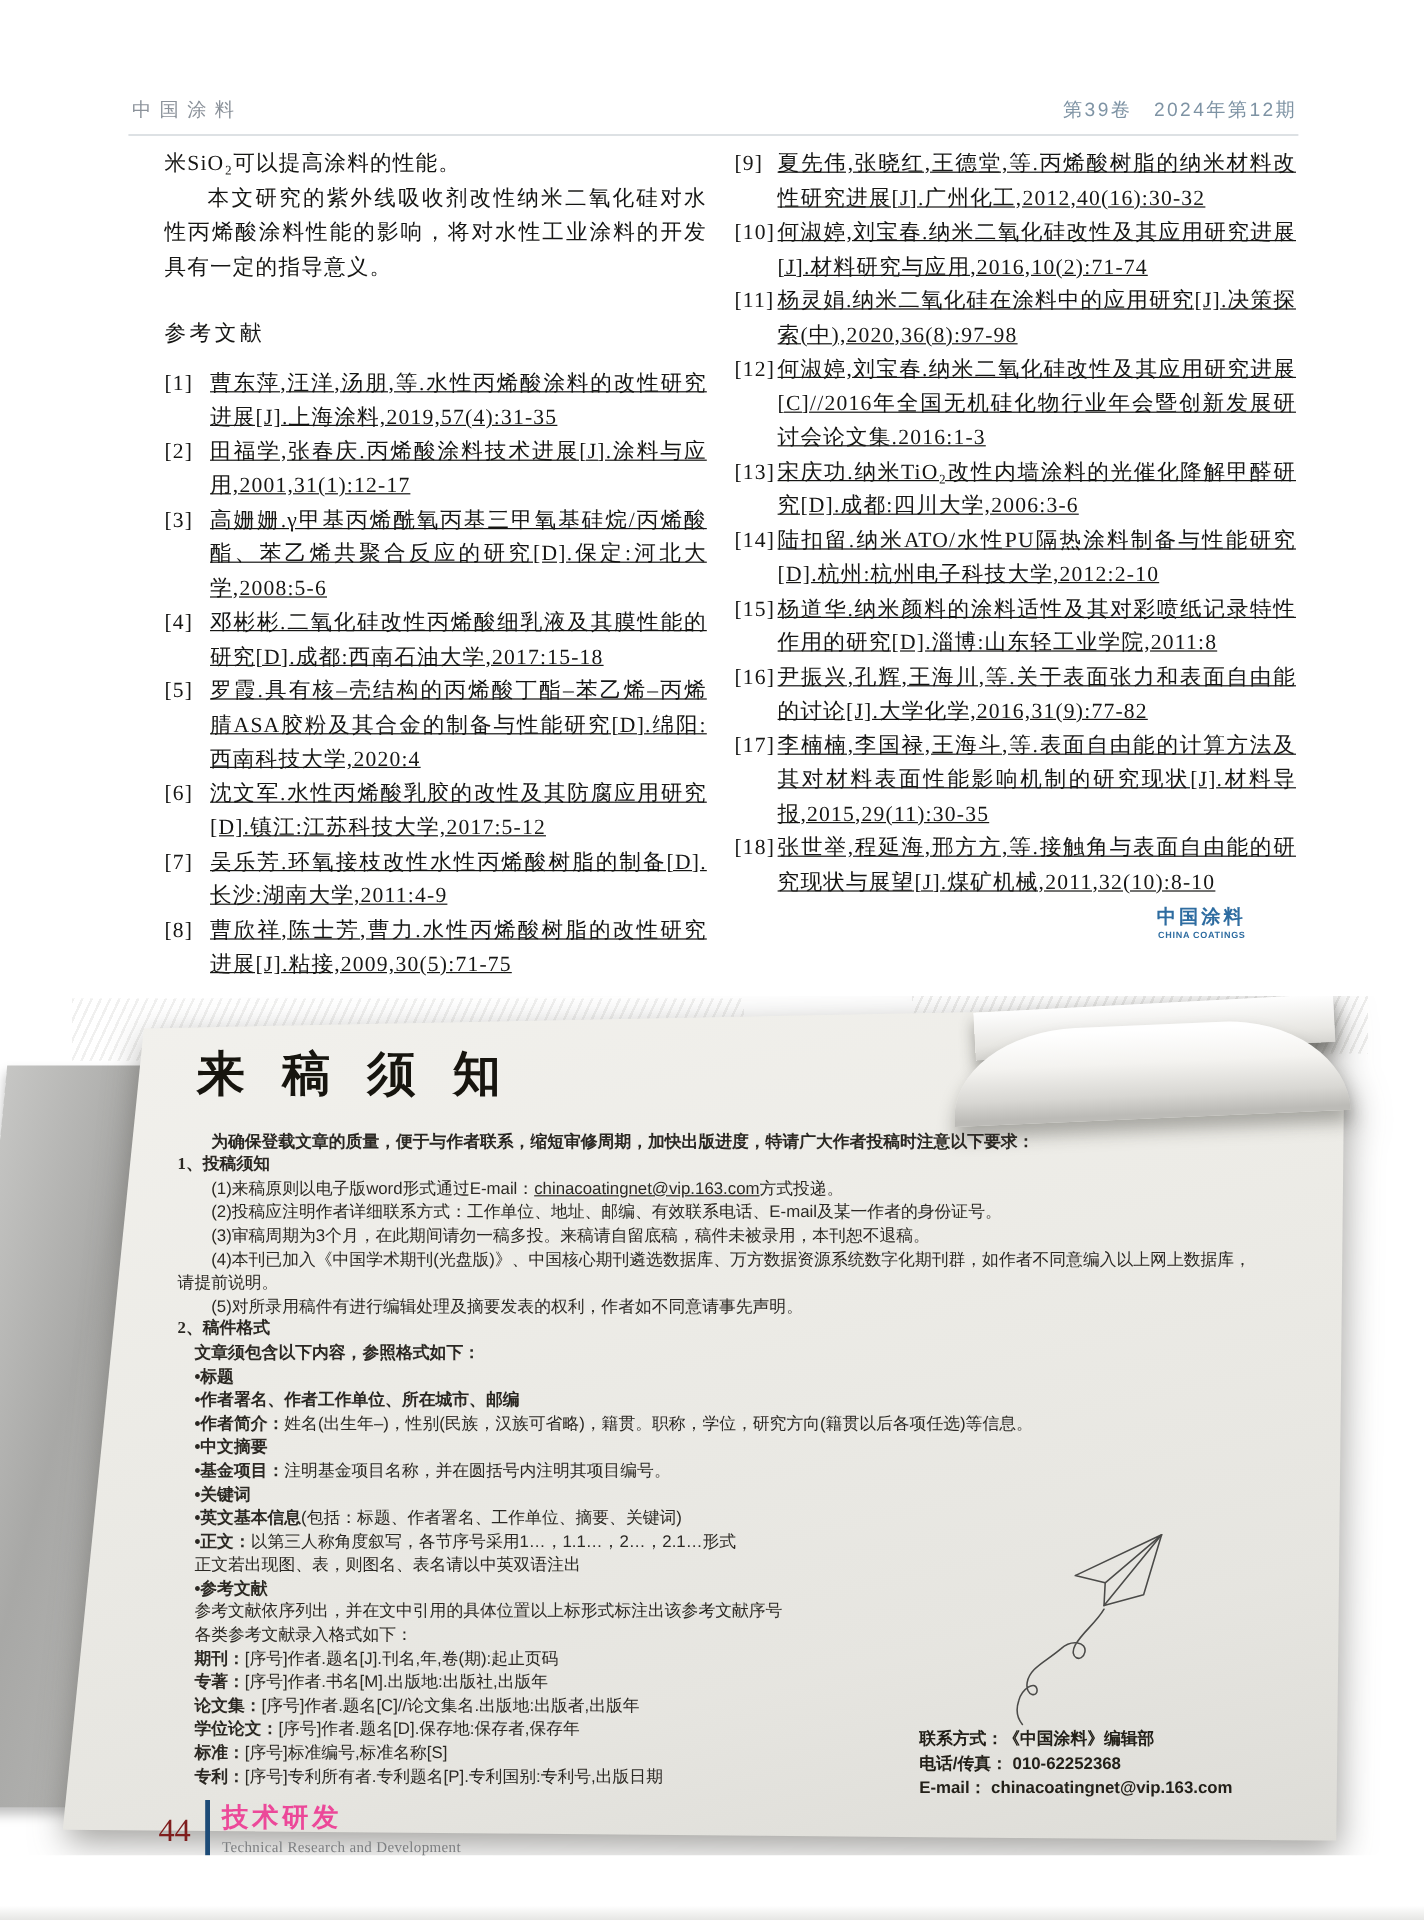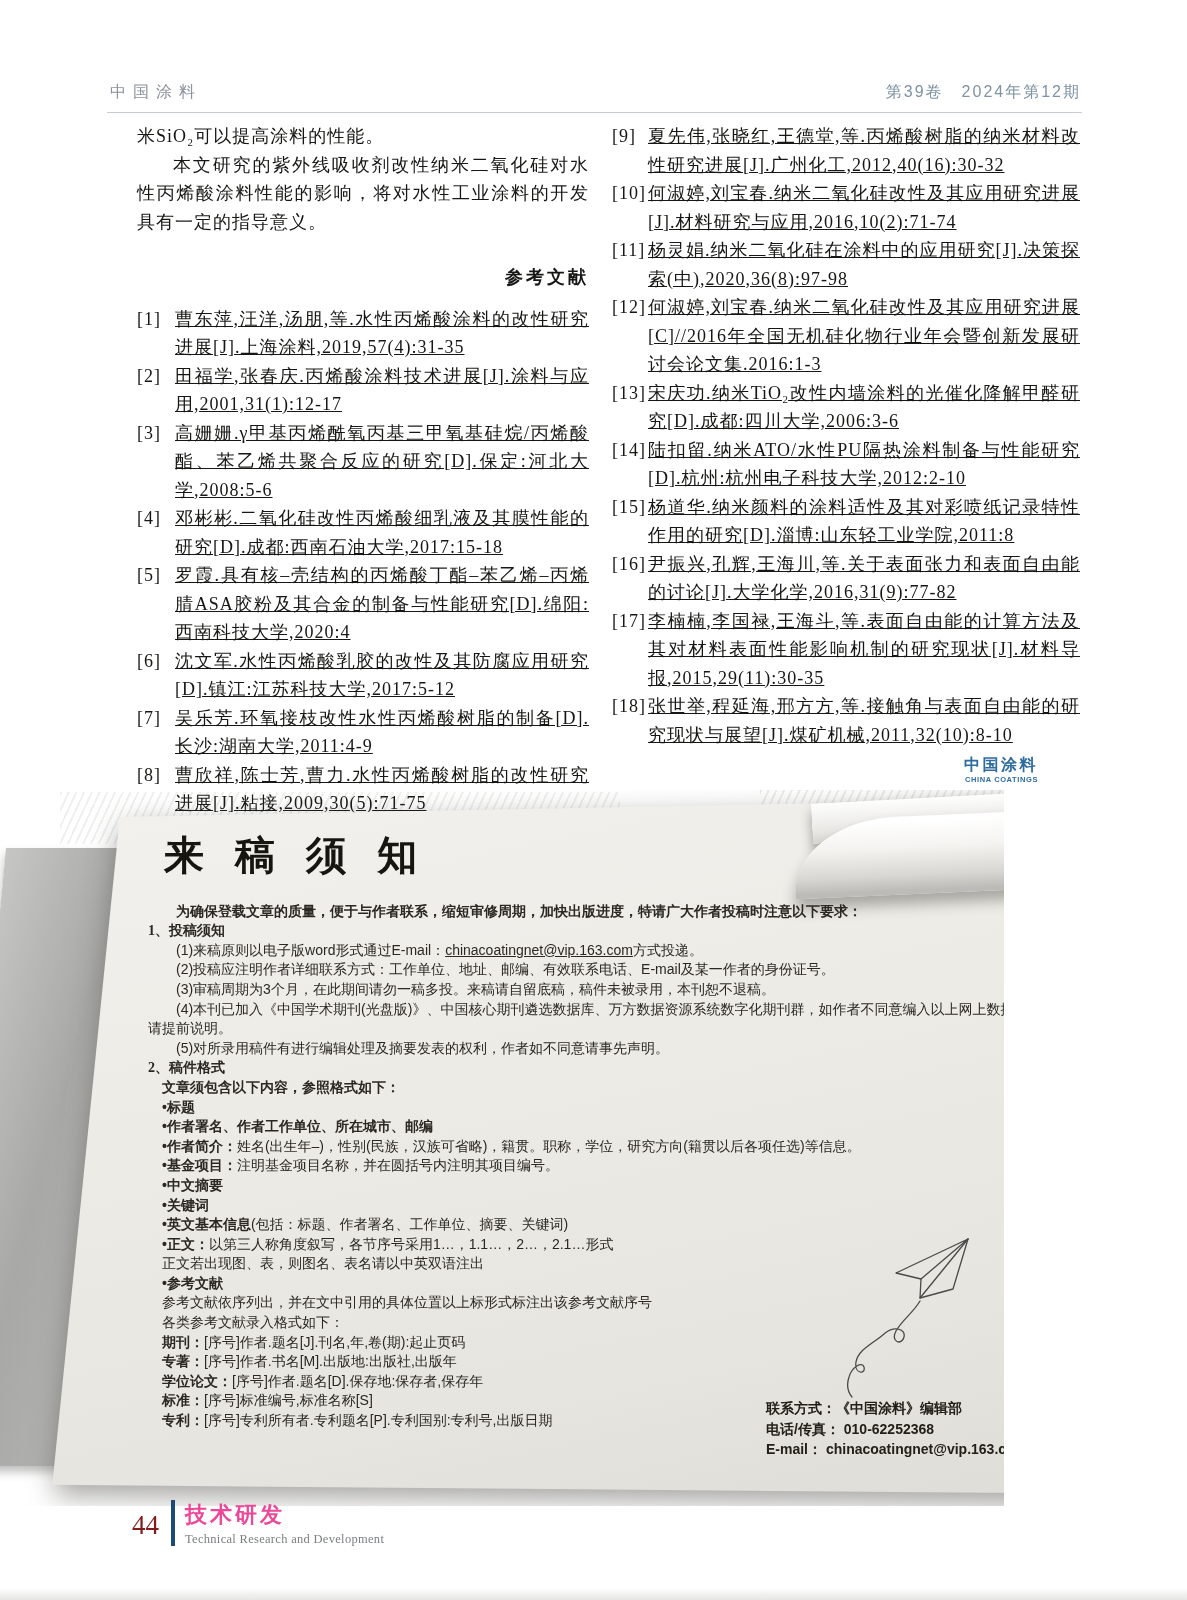--- a/index.html
+++ b/index.html
@@ -12,33 +12,33 @@
   .header-right{position:absolute;right:106px;top:82px;font-size:16px;color:#7e93a4;letter-spacing:2px;}
   .header-rule{position:absolute;left:107px;right:105px;top:112px;height:1px;background:#c7cdd3;}
 
   
   .col{position:absolute;top:122px;font-family:"Liberation Serif","DejaVu Serif",serif;
        font-size:18px;letter-spacing:1px;line-height:28.5px;color:#161614;text-align:justify;}
   .col-left{left:137px;width:452px;}
   .col-right{left:612px;width:468px;}
   .p-noindent{margin:0;}
   .p-indent{margin:0;text-indent:2em;}
-  .ref-heading{font-weight:bold;text-align:right;margin:27px 0 13px 0;letter-spacing:3px;}
+  .ref-heading{font-weight:normal;text-align:left;margin:27px 0 13px 0;letter-spacing:3px;}
   .ref{display:flex;margin:0;}
   .col-left .ref-num{flex:0 0 38px;}
   .col-right .ref-num{flex:0 0 36px;}
   .ref-text{flex:1;text-align:justify;text-decoration:underline;}
 
   .logo-block{margin-top:8px;margin-right:42px;text-align:right;color:#2e6ca0;
               font-family:"Liberation Sans",sans-serif;line-height:1;}
   .logo-cn{font-size:16px;font-weight:700;letter-spacing:2.5px;}
   .logo-en{font-size:7.5px;font-weight:700;letter-spacing:0.6px;margin-top:3px;}
 
   
-  .paper-area{position:absolute;left:0;top:790px;width:1004px;height:716px;overflow:hidden;}
+  .paper-area{position:absolute;left:0;top:830px;width:1187px;height:716px;overflow:hidden;}
   .hatch1{position:absolute;left:60px;top:2px;width:560px;height:52px;
           background:repeating-linear-gradient(115deg,rgba(110,108,100,.10) 0 2px,transparent 2px 7px);}
   .hatch2{position:absolute;left:760px;top:0;width:380px;height:48px;
           background:repeating-linear-gradient(115deg,rgba(110,108,100,.12) 0 2px,transparent 2px 7px);}
   .sheet-gray{position:absolute;left:6px;top:58px;width:118px;height:618px;
           transform:skewX(-5.5deg);transform-origin:top left;
           background:linear-gradient(100deg,#c6c6c4,#a8a8a6 55%,#b2b2b0);
           box-shadow:0 6px 10px rgba(0,0,0,.25);}
   .sheet-main{position:absolute;left:48px;top:6px;width:1072px;height:700px;
           filter:drop-shadow(2px 10px 14px rgba(70,68,62,.5));}
@@ -226,42 +226,43 @@
         <div>
 
             <p class="fmt"><span class="b">文章须包含以下内容，参照格式如下：</span><span></span></p>
 
             <p class="fmt"><span class="b">•标题</span><span></span></p>
 
             <p class="fmt"><span class="b">•作者署名、作者工作单位、所在城市、邮编</span><span></span></p>
 
             <p class="fmt"><span class="b">•作者简介：</span><span>姓名(出生年–)，性别(民族，汉族可省略)，籍贯。职称，学位，研究方向(籍贯以后各项任选)等信息。</span></p>
 
+            <p class="fmt"><span class="b">•中文摘要</span><span></span></p>
+
             <p class="fmt"><span class="b">•基金项目：</span><span>注明基金项目名称，并在圆括号内注明其项目编号。</span></p>
 
-            <p class="fmt"><span class="b">•中文摘要</span><span></span></p>
-
             <p class="fmt"><span class="b">•关键词</span><span></span></p>
 
             <p class="fmt"><span class="b">•英文基本信息</span><span>(包括：标题、作者署名、工作单位、摘要、关键词)</span></p>
 
             <p class="fmt"><span class="b">•正文：</span><span>以第三人称角度叙写，各节序号采用1…，1.1…，2…，2.1…形式</span></p>
 
             <p class="fmt"><span class="b"></span><span>正文若出现图、表，则图名、表名请以中英双语注出</span></p>
 
             <p class="fmt"><span class="b">•参考文献</span><span></span></p>
 
             <p class="fmt"><span class="b"></span><span>参考文献依序列出，并在文中引用的具体位置以上标形式标注出该参考文献序号</span></p>
 
             <p class="fmt"><span class="b"></span><span>各类参考文献录入格式如下：</span></p>
 
             <p class="fmt"><span class="b">期刊：</span><span>[序号]作者.题名[J].刊名,年,卷(期):起止页码</span></p>
 
             <p class="fmt"><span class="b">专著：</span><span>[序号]作者.书名[M].出版地:出版社,出版年</span></p>
 
+            <p class="fmt"><span class="b">论文集：</span><span>[序号]作者.题名[C]//论文集名.出版地:出版者,出版年</span></p>
 
             <p class="fmt"><span class="b">学位论文：</span><span>[序号]作者.题名[D].保存地:保存者,保存年</span></p>
 
             <p class="fmt"><span class="b">标准：</span><span>[序号]标准编号,标准名称[S]</span></p>
 
             <p class="fmt"><span class="b">专利：</span><span>[序号]专利所有者.专利题名[P].专利国别:专利号,出版日期</span></p>
           </div>
       </div>
 
       <div class="contact">

